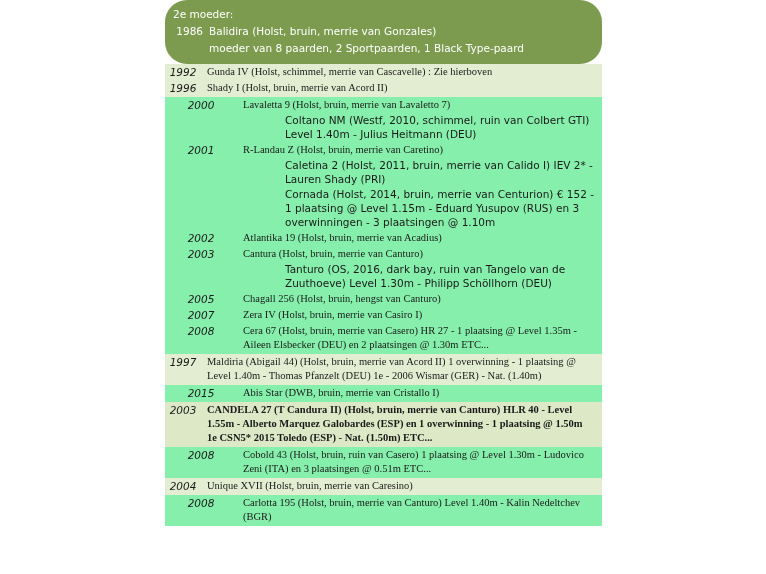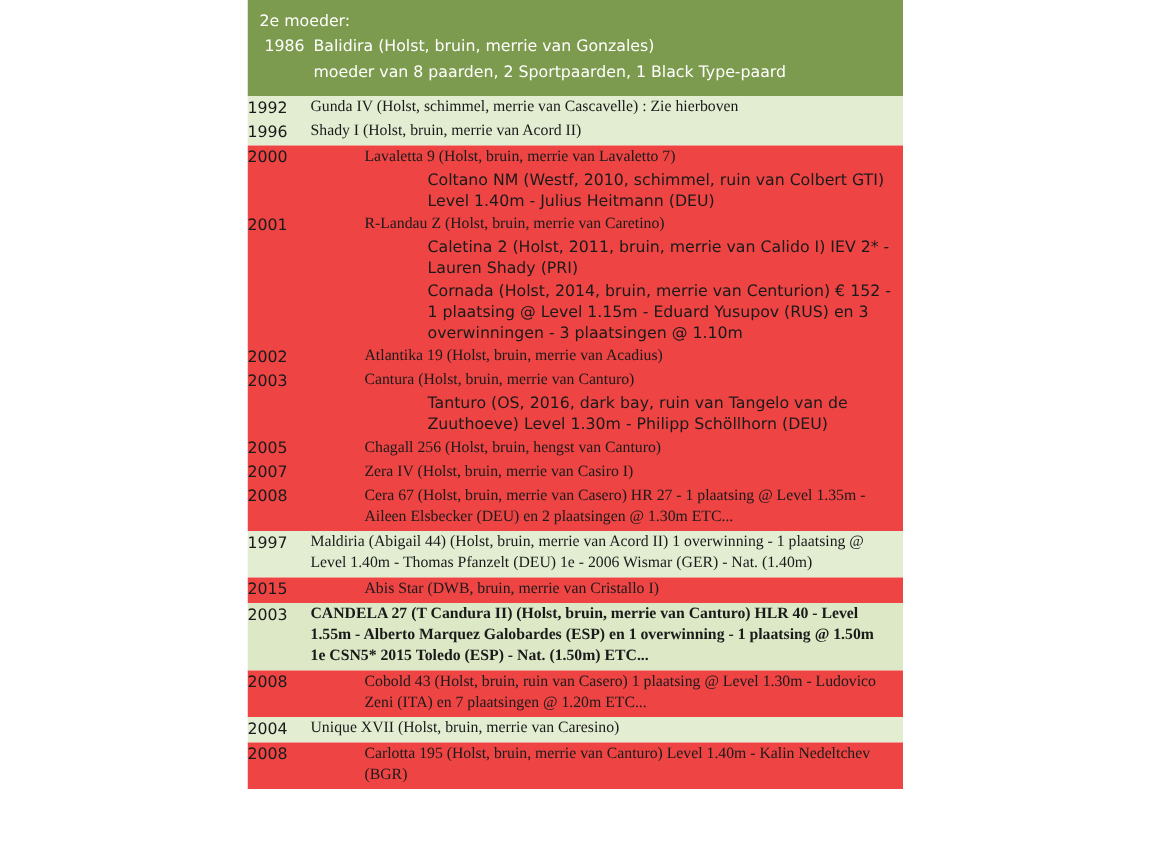--- a/index.html
+++ b/index.html
@@ -21,20 +21,21 @@
     height: 574px;
     background: #ffffff;
     font-size: 10.5px;
     color: #1a1a1a;
     overflow: hidden;
   }
   .header {
     background: #7d9b4e;
     color: #ffffff;
     padding: 6px 0 7px 0;
+    border-radius: 22px;
   }
   .header .line {
     display: flex;
     line-height: 15px;
     padding: 1px 0;
   }
   .header .yr {
     width: 44px;
     flex: 0 0 44px;
     text-align: right;
@@ -50,40 +51,41 @@
     font-weight: normal;
   }
   .row {
     display: flex;
     line-height: 14px;
     padding: 1px 0 1px 0;
     align-items: flex-start;
   }
   .row .yr {
     flex: 0 0 auto;
-    text-align: left;
+    text-align: center;
     padding-right: 6px;
     box-sizing: border-box;
     white-space: nowrap;
+    font-style: italic;
   }
   .row .txt {
     flex: 1 1 auto;
     padding-right: 8px;
     font-family: Liberation Serif, serif;
   }
   
   .lvl1 .yr { width: 42px; }
   .lvl2 .yr { width: 78px; }
   .cont {
     line-height: 14px;
     padding: 0 8px 1px 0;
   }
   .cont.i3 { padding-left: 120px; }
   .bg-light { background: #e3edd2; }
-  .bg-white { background: #ef4444; }
+  .bg-white { background: #86efac; }
   .bg-mid   { background: #dce8c6; }
   .bold { font-weight: bold; }
   .block { padding-bottom: 1px; }
 </style>
 </head>
 <body>
 
 <div id="pedigree">
 
   <div class="header">
@@ -167,21 +169,21 @@
   <div class="bg-mid block">
     <div class="row lvl1">
       <div class="yr">2003</div>
       <div class="txt bold">CANDELA 27 (T Candura II) (Holst, bruin, merrie van Canturo) HLR 40 - Level 1.55m - Alberto Marquez Galobardes (ESP) en 1 overwinning - 1 plaatsing @ 1.50m 1e CSN5* 2015 Toledo (ESP) - Nat. (1.50m) ETC...</div>
     </div>
   </div>
 
   <div class="bg-white block">
     <div class="row lvl2">
       <div class="yr">2008</div>
-      <div class="txt">Cobold 43 (Holst, bruin, ruin van Casero) 1 plaatsing @ Level 1.30m - Ludovico Zeni (ITA) en 7 plaatsingen @ 1.20m ETC...</div>
+      <div class="txt">Cobold 43 (Holst, bruin, ruin van Casero) 1 plaatsing @ Level 1.30m - Ludovico Zeni (ITA) en 3 plaatsingen @ 0.51m ETC...</div>
     </div>
   </div>
 
   <div class="bg-light block">
     <div class="row lvl1">
       <div class="yr">2004</div>
       <div class="txt">Unique XVII (Holst, bruin, merrie van Caresino)</div>
     </div>
   </div>
 

